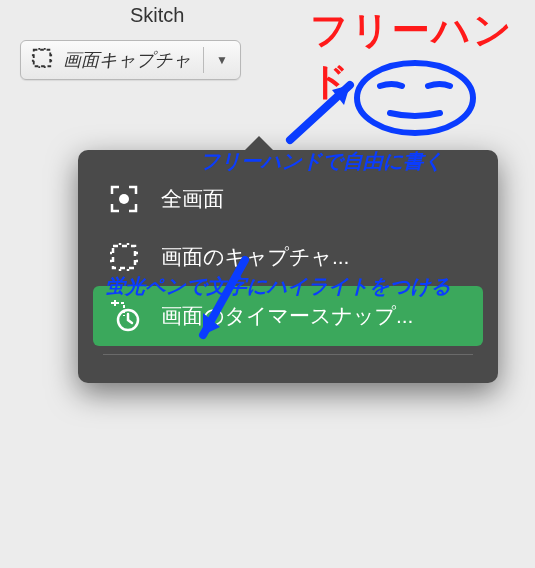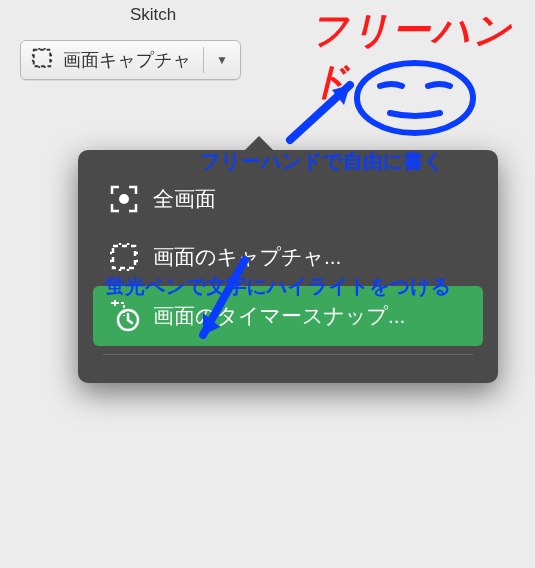--- a/index.html
+++ b/index.html
@@ -11,41 +11,42 @@
   position: relative;
   overflow: hidden;
 }
 
 .titlebar {
   height: 30px;
   display: flex;
   align-items: center;
   padding-left: 130px;
   color: #333;
-  font-size: 17px;
+  font-size: 20px;
 }
 
 .toolbar {
   padding: 10px 20px 20px 20px;
   display: flex;
   align-items: center;
 }
 
 .capture-button {
   display: inline-flex;
   align-items: center;
   background: linear-gradient(#fafafa, #e8e8e8);
   border: 1px solid #b8b8b8;
   border-radius: 6px;
   height: 40px;
   padding: 0 12px 0 10px;
   font-size: 18px;
   color: #333;
   cursor: pointer;
   box-shadow: 0 1px 1px rgba(0,0,0,0.08);
+  font-style: italic;
 }
 .capture-button .icon { margin-right: 10px; }
 .capture-button .divider {
   width: 1px; height: 26px; background: #bbb; margin: 0 12px;
 }
 .capture-button .chevron {
   font-size: 12px; color: #555;
 }
 
 .dropdown {
@@ -77,20 +78,21 @@
 }
 .menu-item .icon {
   width: 42px;
   display: flex;
   justify-content: center;
   margin-right: 8px;
 }
 .menu-item .label {
   color: #fff;
   font-size: 21px;
+  margin-left: 8px;
 }
 .menu-item.selected {
   background: #3ba85c;
 }
 .menu-divider {
   height: 1px;
   background: #6a6a6a;
   margin: 8px 10px;
 }
 .highlight-yellow {
@@ -101,27 +103,27 @@
 
 
 .anno {
   position: absolute;
   pointer-events: none;
 }
 .anno-red {
   color: #ff1a1a;
   font-weight: 700;
   font-size: 38px;
-  font-style: italic;
   letter-spacing: 2px;
 }
 .anno-blue-text {
   color: #0a3cff;
   font-weight: 700;
   font-size: 20px;
+  font-style: italic;
 }
 .face {
   position: absolute;
   left: 350px;
   top: 58px;
   width: 130px;
   height: 80px;
 }
 .arrow {
   position: absolute;

